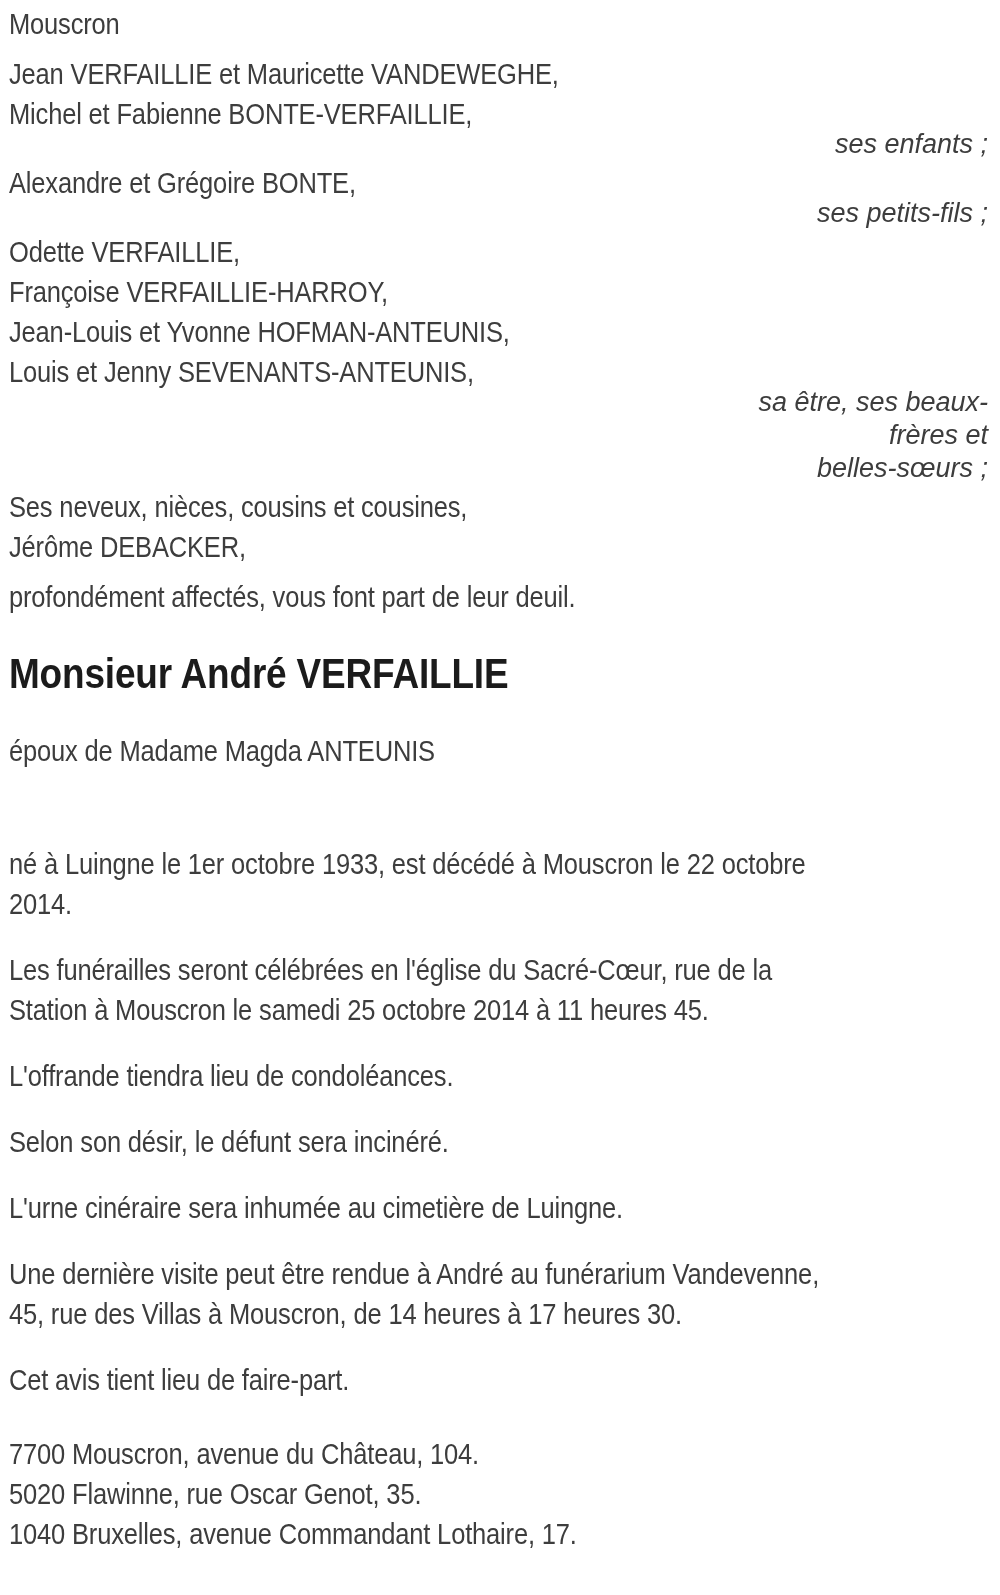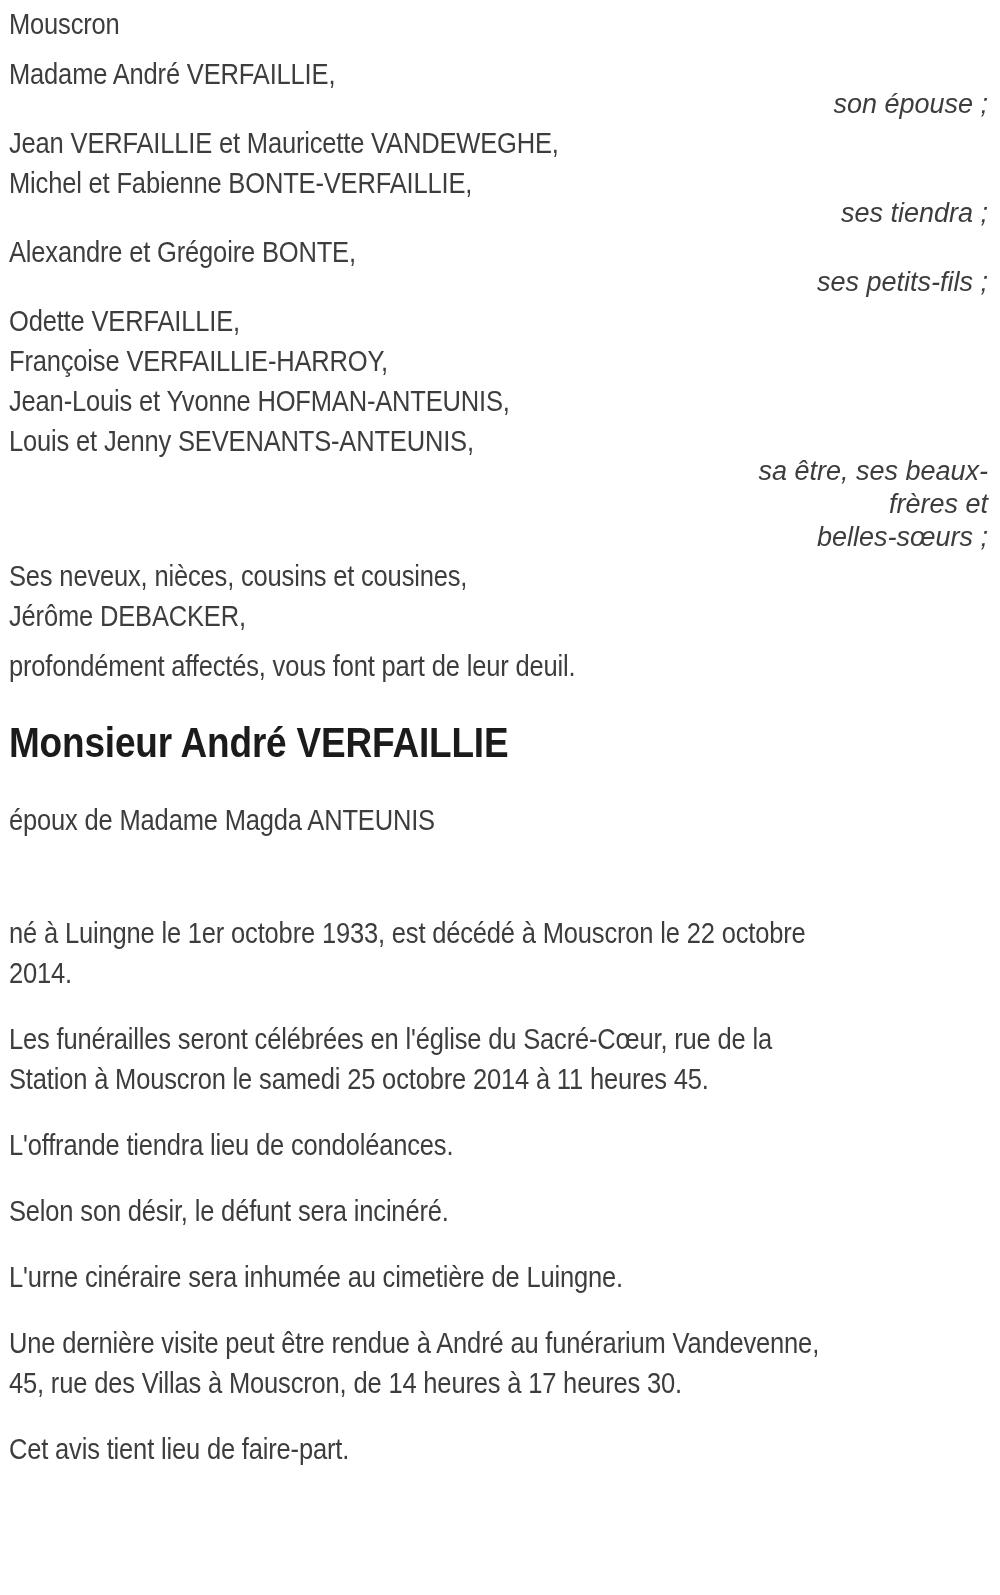--- a/index.html
+++ b/index.html
@@ -56,32 +56,26 @@
   .para.first { margin-top: 73px; }
   .addresses { margin-top: 34px; }
 </style>
 </head>
 <body>
 
 <div class="doc">
 
   <div class="city line cond">Mouscron</div>
 
-  <div class="group">
-    <div class="line cond">Madame André VERFAILLIE,</div>
-    <div class="relation">
-      <div class="relation-line">son épouse ;</div>
-    </div>
-  </div>
 
   <div class="group">
     <div class="line cond">Jean VERFAILLIE et Mauricette VANDEWEGHE,</div>
     <div class="line cond">Michel et Fabienne BONTE-VERFAILLIE,</div>
     <div class="relation">
-      <div class="relation-line">ses tiendra ;</div>
+      <div class="relation-line">ses enfants ;</div>
     </div>
   </div>
 
   <div class="group">
     <div class="line cond">Alexandre et Grégoire BONTE,</div>
     <div class="relation">
       <div class="relation-line">ses petits-fils ;</div>
     </div>
   </div>
 
@@ -126,14 +120,19 @@
     <div class="line cond">L'urne cinéraire sera inhumée au cimetière de Luingne.</div>
   </div>
   <div class="para">
     <div class="line cond">Une dernière visite peut être rendue à André au funérarium Vandevenne,</div>
     <div class="line cond">45, rue des Villas à Mouscron, de 14 heures à 17 heures 30.</div>
   </div>
   <div class="para">
     <div class="line cond">Cet avis tient lieu de faire-part.</div>
   </div>
 
+  <div class="addresses">
+    <div class="line cond">7700 Mouscron, avenue du Château, 104.</div>
+    <div class="line cond">5020 Flawinne, rue Oscar Genot, 35.</div>
+    <div class="line cond">1040 Bruxelles, avenue Commandant Lothaire, 17.</div>
+  </div>
 
 </div>
 
 </body></html>

